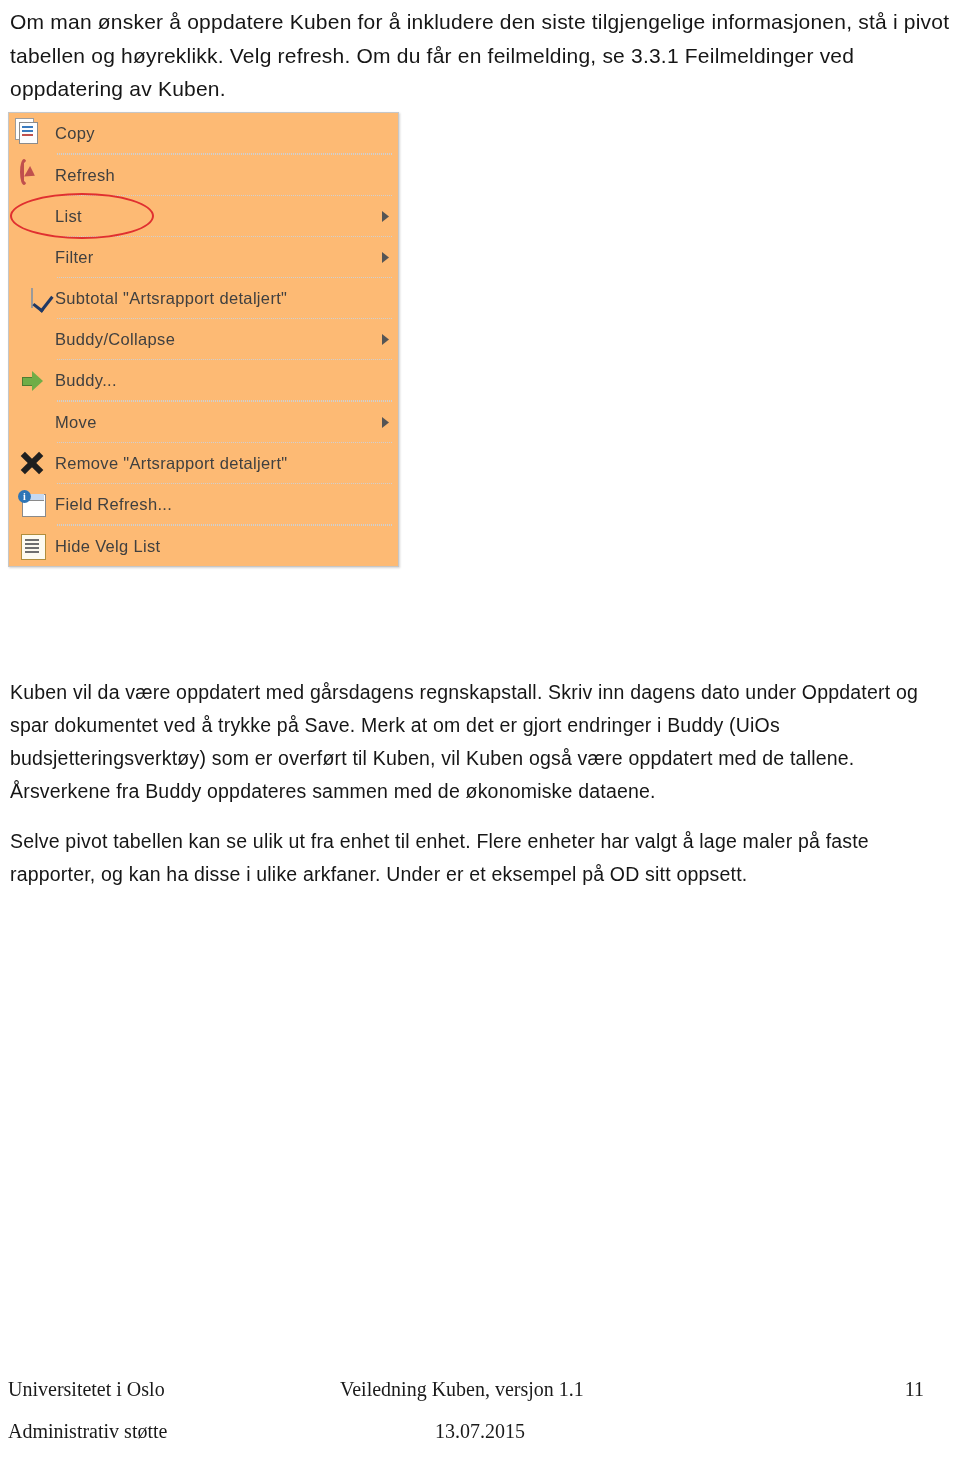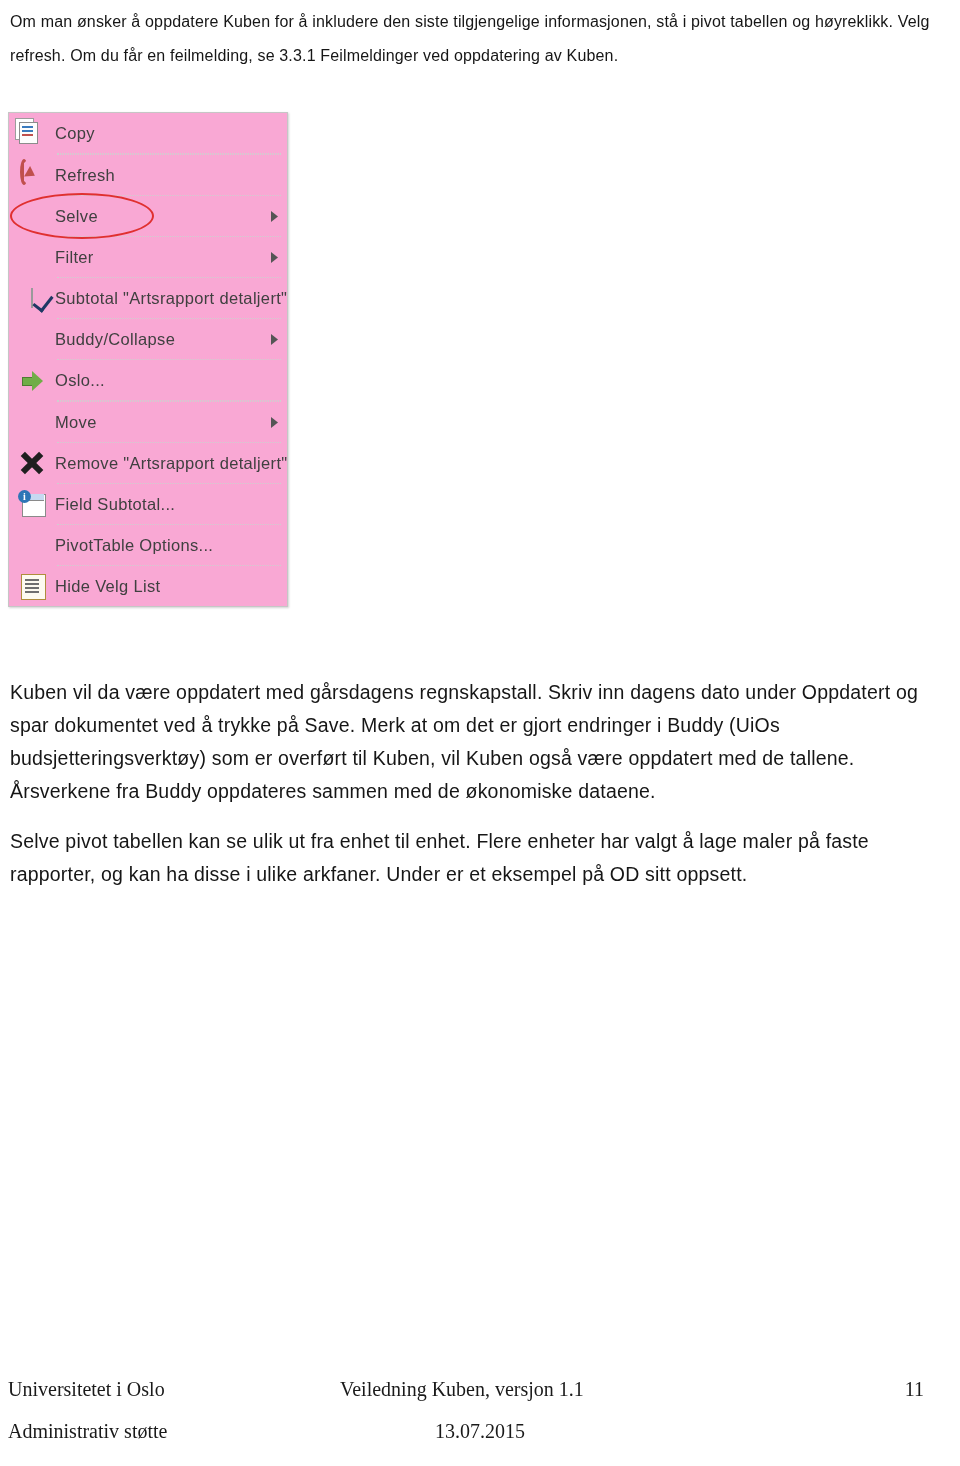--- a/index.html
+++ b/index.html
@@ -26,21 +26,21 @@
     position: absolute;
     font-size: 19.5px;
     line-height: 33px;
     color: #161616;
     letter-spacing: 0.01em;
   }
   .para-top {
     left: 10px;
     top: 5px;
     width: 942px;
-    font-size: 16px;
+    font-size: 21px;
     line-height: 33.5px;
   }
   .para-mid {
     left: 10px;
     top: 676px;
     width: 940px;
   }
   .para-mid2 {
     left: 10px;
     top: 825px;
@@ -48,22 +48,22 @@
   }
   .para p {
     margin: 0;
   }
 
   
   .menu {
     position: absolute;
     left: 8px;
     top: 112px;
-    width: 280px;
-    background: #f9a8d4;
+    width: 391px;
+    background: #fdba74;
     border: 1px solid #c6c6c6;
     box-shadow: 1px 1px 2px rgba(0,0,0,0.18);
     box-sizing: border-box;
     font-size: 16.5px;
     color: #3a3a3a;
   }
   .menu-row {
     position: relative;
     height: 40px;
     display: flex;
@@ -274,21 +274,21 @@
           <span class="circ"></span><span class="tri"></span>
         </span>
       </span>
       <span class="lbl">Refresh</span>
       <span class="arrow"></span>
     </div>
     <div class="sep"></div>
 
     <div class="menu-row">
       <span class="ico"></span>
-      <span class="lbl">Selve</span>
+      <span class="lbl">List</span>
       <span class="arrow">
         <svg width="9" height="11" viewBox="0 0 9 11">
             <polygon points="1,0 8,5.5 1,11" fill="#555"></polygon>
           </svg>
       </span>
     </div>
     <div class="sep"></div>
 
     <div class="menu-row">
       <span class="ico"></span>
@@ -321,21 +321,21 @@
     </div>
     <div class="sep"></div>
 
     <div class="menu-row">
       <span class="ico">
         <span class="ico-arrow">
             <span class="shaft"></span>
             <span class="head"></span>
           </span>
       </span>
-      <span class="lbl">Oslo...</span>
+      <span class="lbl">Buddy...</span>
       <span class="arrow"></span>
     </div>
     <div class="sep"></div>
 
     <div class="sep"></div>
 
     <div class="menu-row">
       <span class="ico"></span>
       <span class="lbl">Move</span>
       <span class="arrow">
@@ -359,30 +359,25 @@
     <div class="sep"></div>
 
     <div class="menu-row">
       <span class="ico">
         <span class="ico-field" style="position:relative;width:32px;height:30px;">
           <span class="grid"></span>
             <span class="gridhdr"></span>
             <span class="badge">i</span>
         </span>
       </span>
-      <span class="lbl">Field Subtotal...</span>
-      <span class="arrow"></span>
-    </div>
-    <div class="sep"></div>
-
-    <div class="menu-row">
-      <span class="ico"></span>
-      <span class="lbl">PivotTable Options...</span>
-      <span class="arrow"></span>
-    </div>
+      <span class="lbl">Field Refresh...</span>
+      <span class="arrow"></span>
+    </div>
+    <div class="sep"></div>
+
     <div class="sep"></div>
 
     <div class="menu-row">
       <span class="ico">
         <span class="ico-list" style="position:relative;width:34px;height:32px;">
           <span class="panel"></span>
             <span class="lines"></span>
         </span>
       </span>
       <span class="lbl">Hide Velg List</span>

